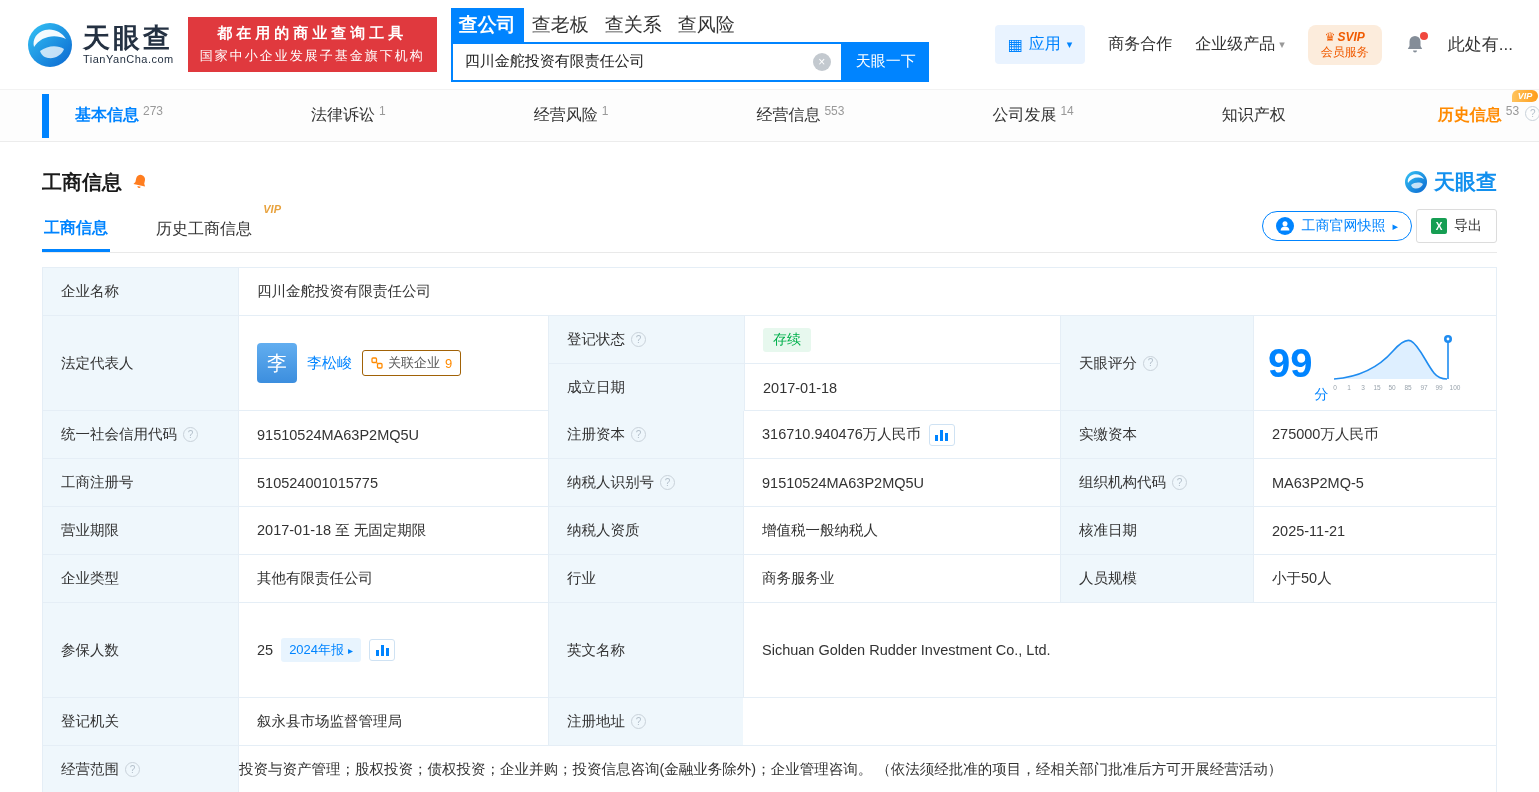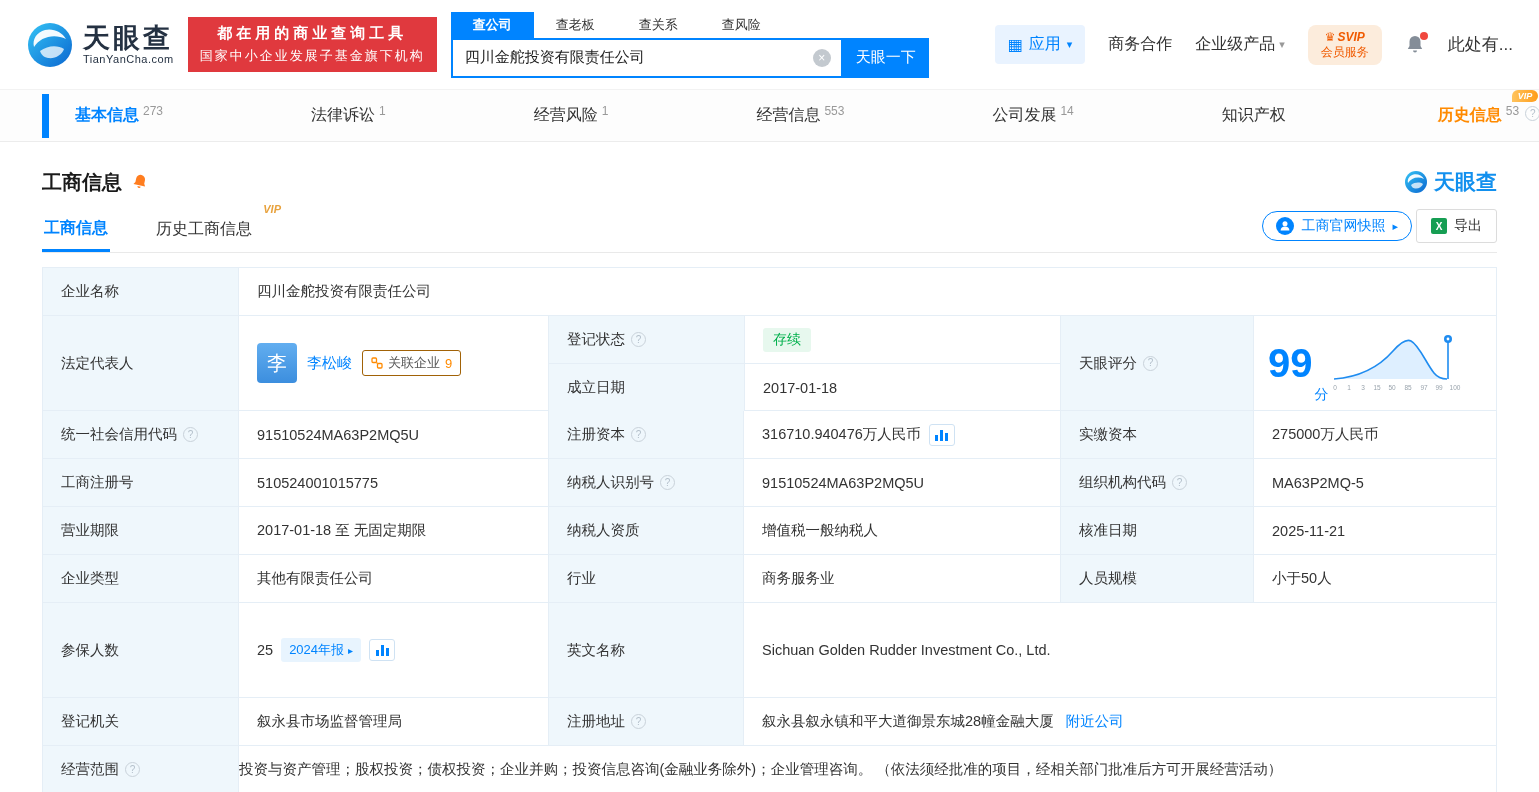--- a/index.html
+++ b/index.html
@@ -14,21 +14,21 @@
   
   .topbar{display:flex;align-items:center;height:90px;padding:0 26px;border-bottom:1px solid #f2f2f2}
   .logo{display:flex;align-items:center;gap:9px;cursor:pointer;flex:none}
   .logo-cn{font-size:27px;font-weight:bold;color:#243142;letter-spacing:3px;line-height:1.05}
   .logo-en{font-size:11px;color:#243142;letter-spacing:.5px;margin-top:1px}
   .promo{margin-left:14px;background:#e0393e;color:#fff;padding:7px 12px;text-align:center;flex:none}
   .promo-l1{font-size:15px;font-weight:bold;letter-spacing:4px}
   .promo-l2{font-size:13px;letter-spacing:2px;margin-top:4px}
   .search-wrap{margin-left:14px;width:478px;flex:none}
   .search-tabs{display:flex}
-  .stab{padding:4px 22px;font-size:13px;color:#333;cursor:pointer}
+  .stab{padding:4px 8px;font-size:19px;color:#333;cursor:pointer}
   .stab.active{background:var(--blue);color:#fff;font-weight:bold}
   .search-row{display:flex}
   .search-box{flex:1;display:flex;align-items:center;border:2px solid var(--blue);height:40px;background:#fff}
   .search-box input{flex:1;border:none;outline:none;font-size:15px;padding:0 12px;color:#222;font-family:inherit;background:transparent}
   .clear-ic{width:18px;height:18px;border-radius:50%;background:#c3c9cf;color:#fff;display:flex;align-items:center;justify-content:center;font-size:12px;margin-right:10px;cursor:pointer;flex:none}
   .search-btn{width:86px;height:40px;background:var(--blue);color:#fff;border:none;font-size:15px;cursor:pointer;font-family:inherit}
   .top-right{margin-left:auto;display:flex;align-items:center;gap:23px}
   .apps-btn{display:flex;align-items:center;gap:6px;background:#e9f3ff;color:var(--blue);padding:9px 13px;border-radius:4px;font-size:16px;cursor:pointer}
   .apps-btn .caret{color:var(--blue)}
   .top-link{font-size:16px;color:#333;cursor:pointer;display:flex;align-items:center;gap:4px;white-space:nowrap}
@@ -398,24 +398,20 @@
     <div class="c grow">Sichuan Golden Rudder Investment Co., Ltd.</div>
   </div>
 
   <div class="t-row">
     <div class="c label w1">登记机关</div>
     <div class="c w2">叙永县市场监督管理局</div>
     <div class="c label w3">
       <span>注册地址</span>
       <span class="help">?</span>
     </div>
-    <div class="c grow">
-      <span>叙永县叙永镇和平大道御景东城28幢金融大厦</span>
-      <span class="blue-link">附近公司</span>
-    </div>
   </div>
 
   <div class="t-row">
     <div class="c label w1">
       <span>经营范围</span>
       <span class="help">?</span>
     </div>
     <div class="c grow scope-text">投资与资产管理；股权投资；债权投资；企业并购；投资信息咨询(金融业务除外)；企业管理咨询。 （依法须经批准的项目，经相关部门批准后方可开展经营活动）</div>
   </div>
 

